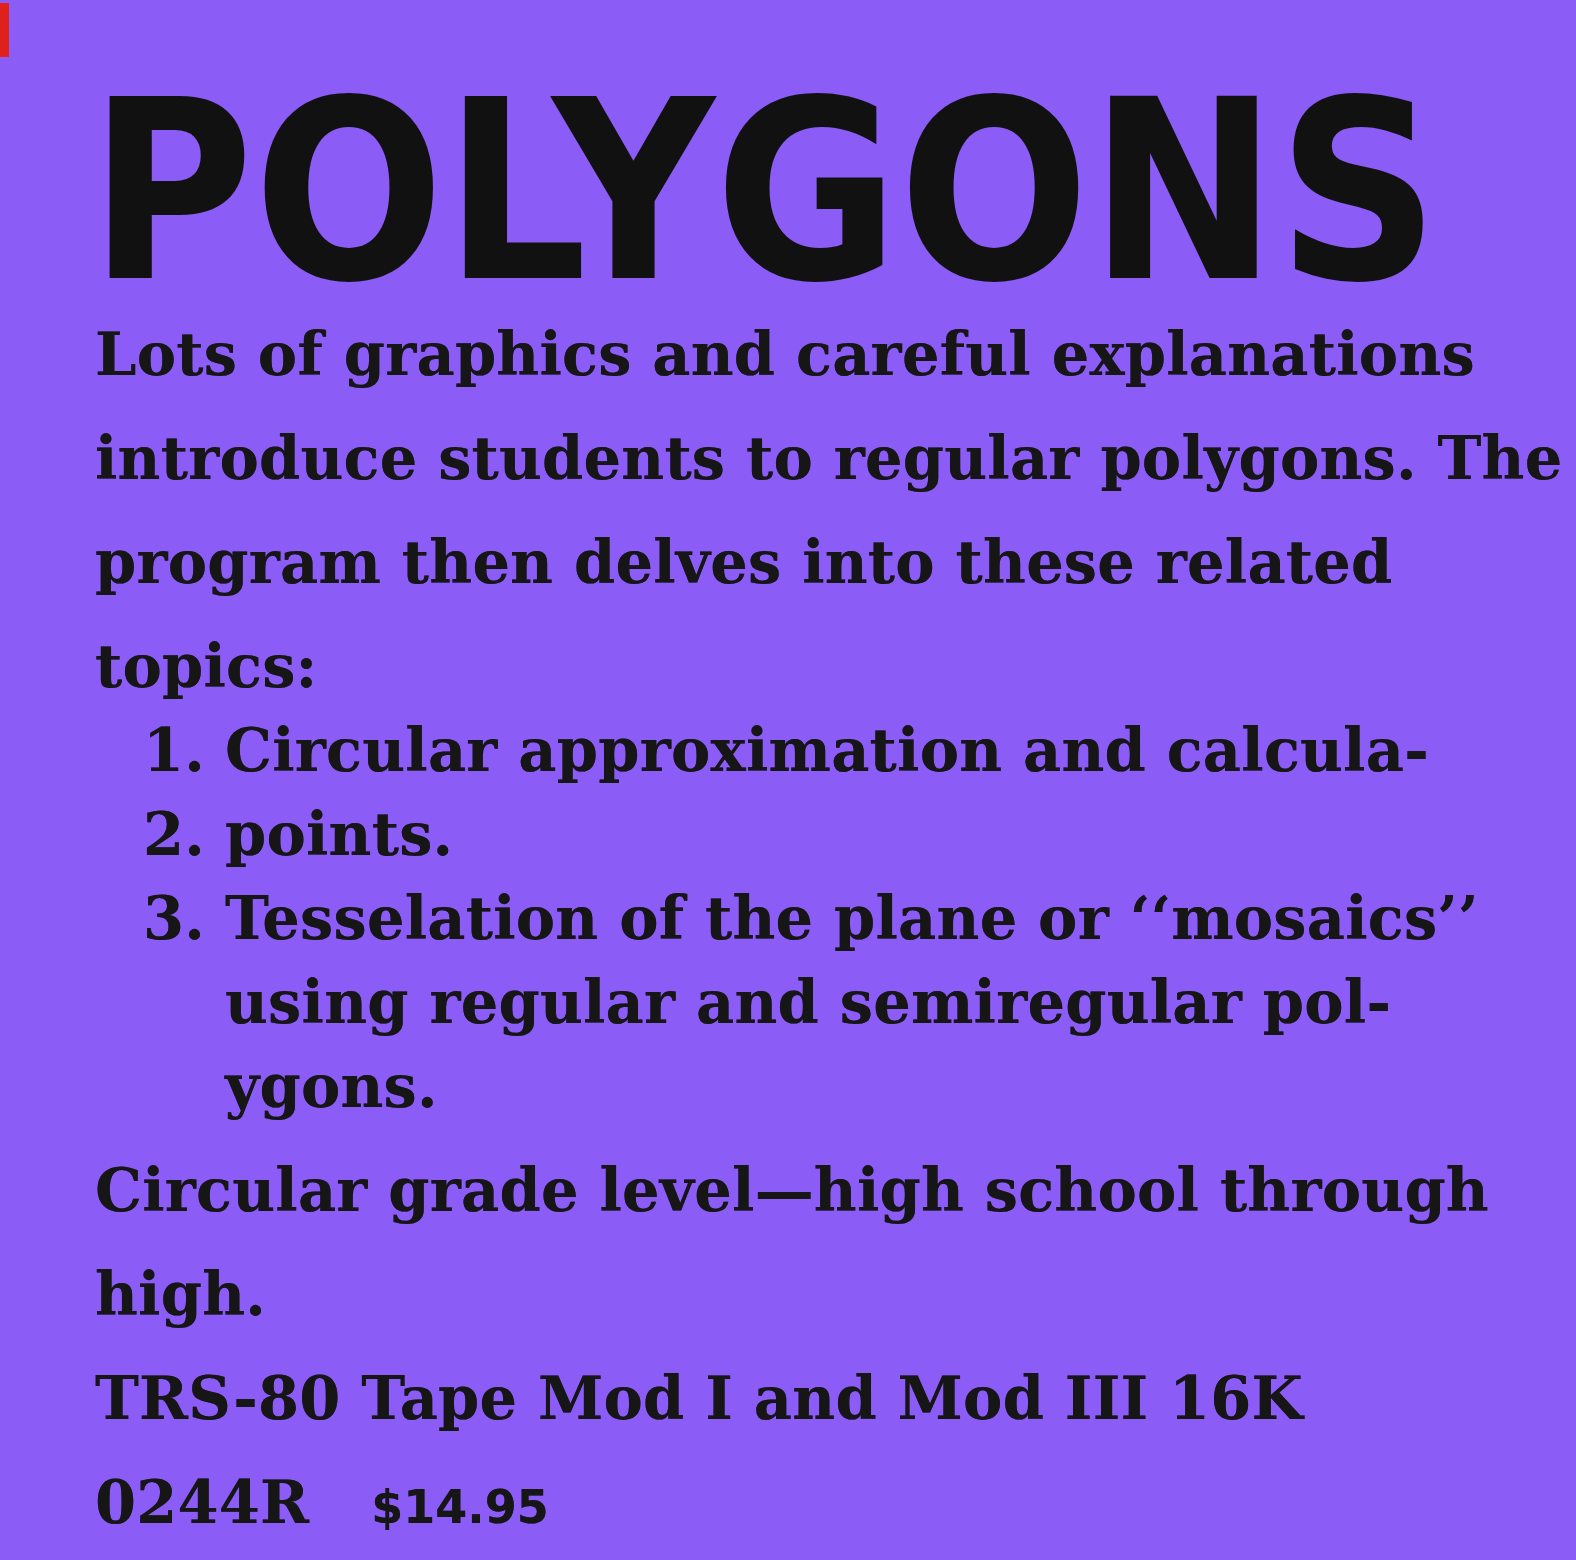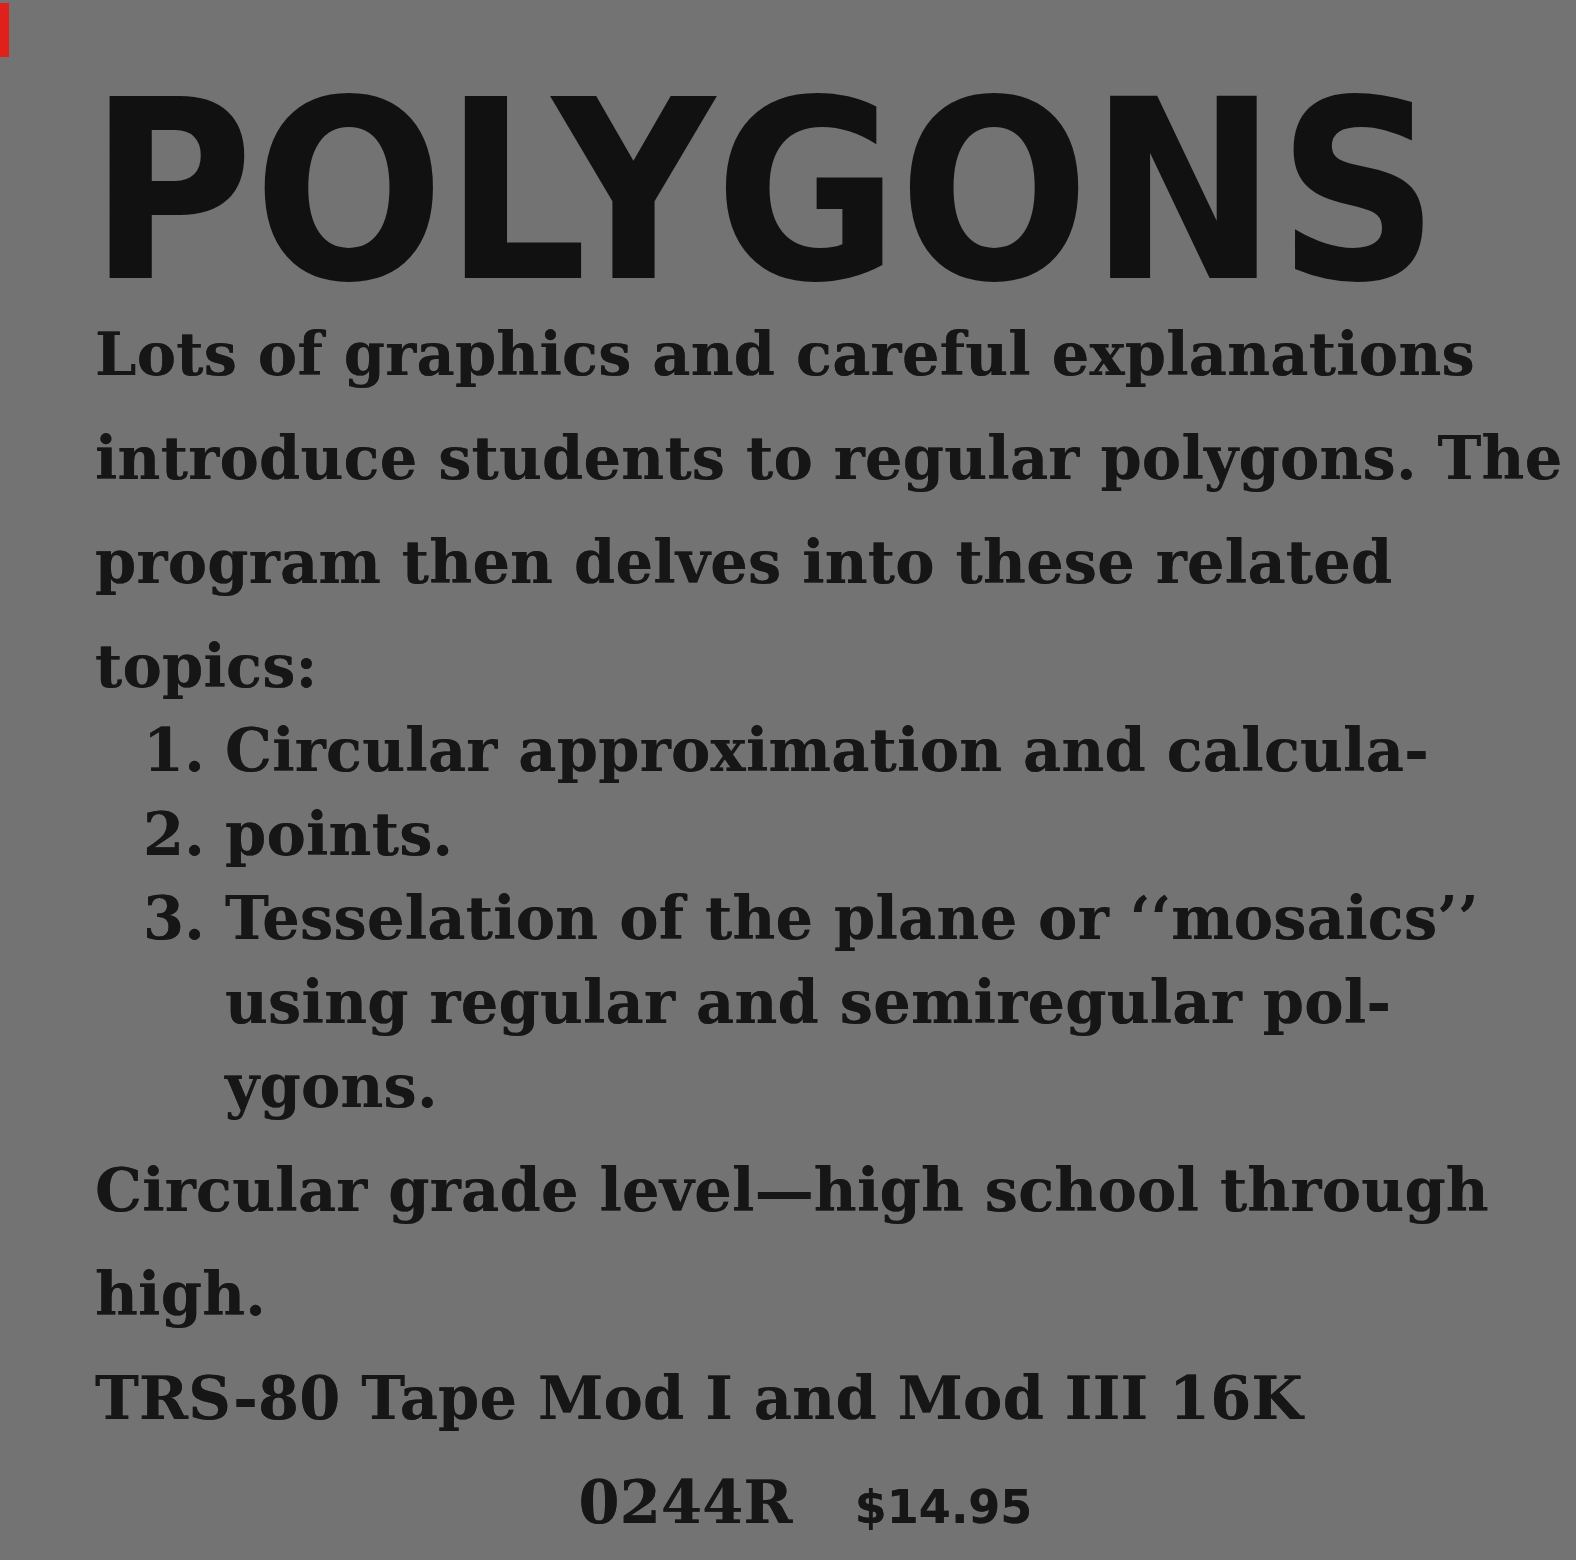--- a/index.html
+++ b/index.html
@@ -6,21 +6,21 @@
     margin: 0;
     padding: 0;
     background: #fdfdfc;
   }
   .page {
     position: relative;
     width: 1576px;
     height: 1560px;
     box-sizing: border-box;
     padding: 88px 60px 0 95px;
-    background: #737373;
+    background: #8b5cf6;
     color: #161616;
     font-family: "DejaVu Serif", serif;
     font-weight: bold;
     overflow: hidden;
   }
   .artifact {
     position: absolute;
     left: 0;
     top: 3px;
     width: 9px;
@@ -49,21 +49,21 @@
     padding-left: 48px;
   }
   .num {
     flex: 0 0 82px;
     width: 82px;
   }
   .lline {
     display: block;
     white-space: nowrap;
   }
-  .price-line { display: flex; align-items: baseline; justify-content: center; }
+  .price-line { display: flex; align-items: baseline; }
   .price {
     font-family: "DejaVu Sans", sans-serif;
     font-weight: bold;
     font-size: 46px;
     margin-left: 62px;
     letter-spacing: 0px;
   }
 </style>
 </head>
 <body>

